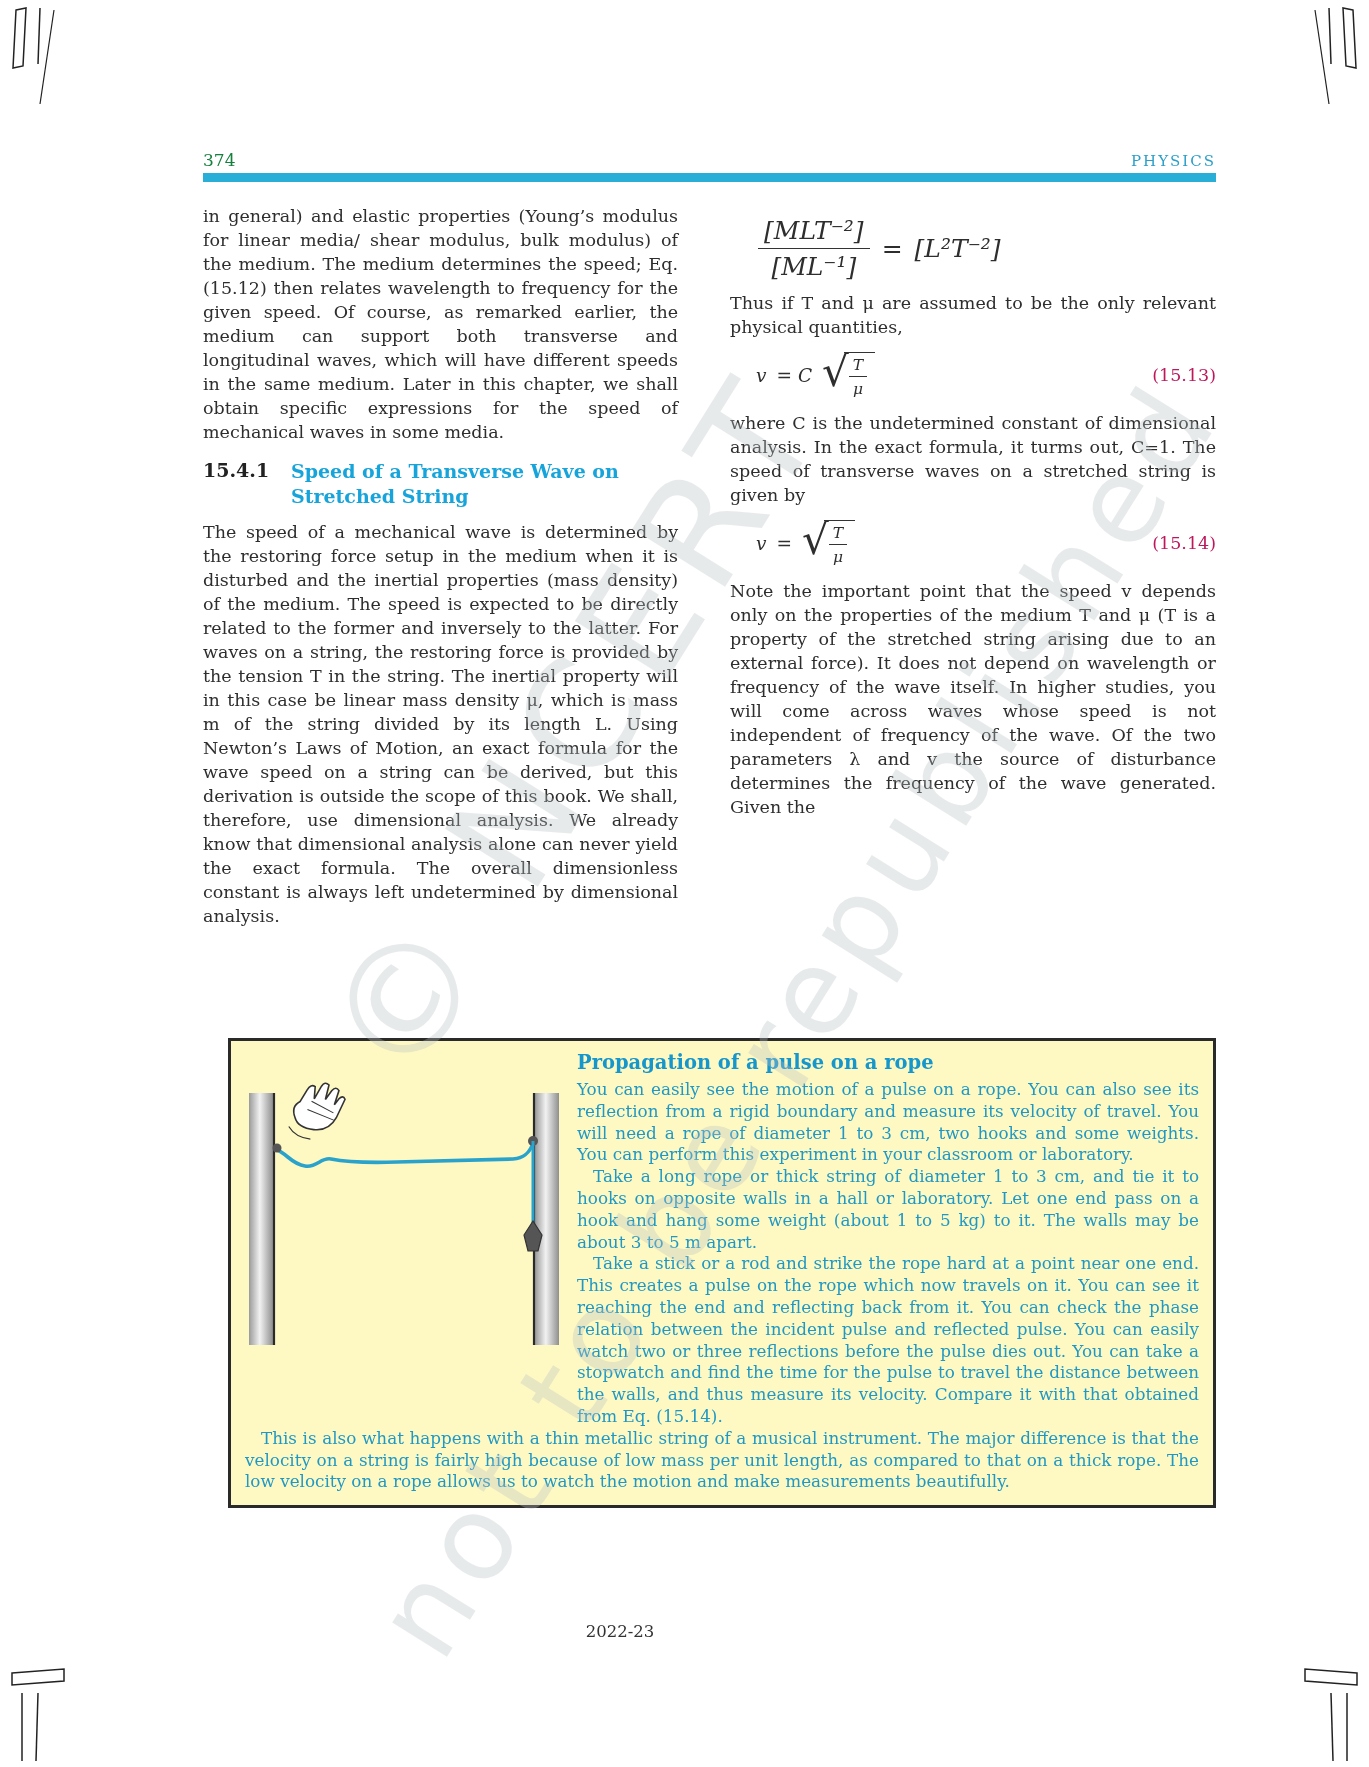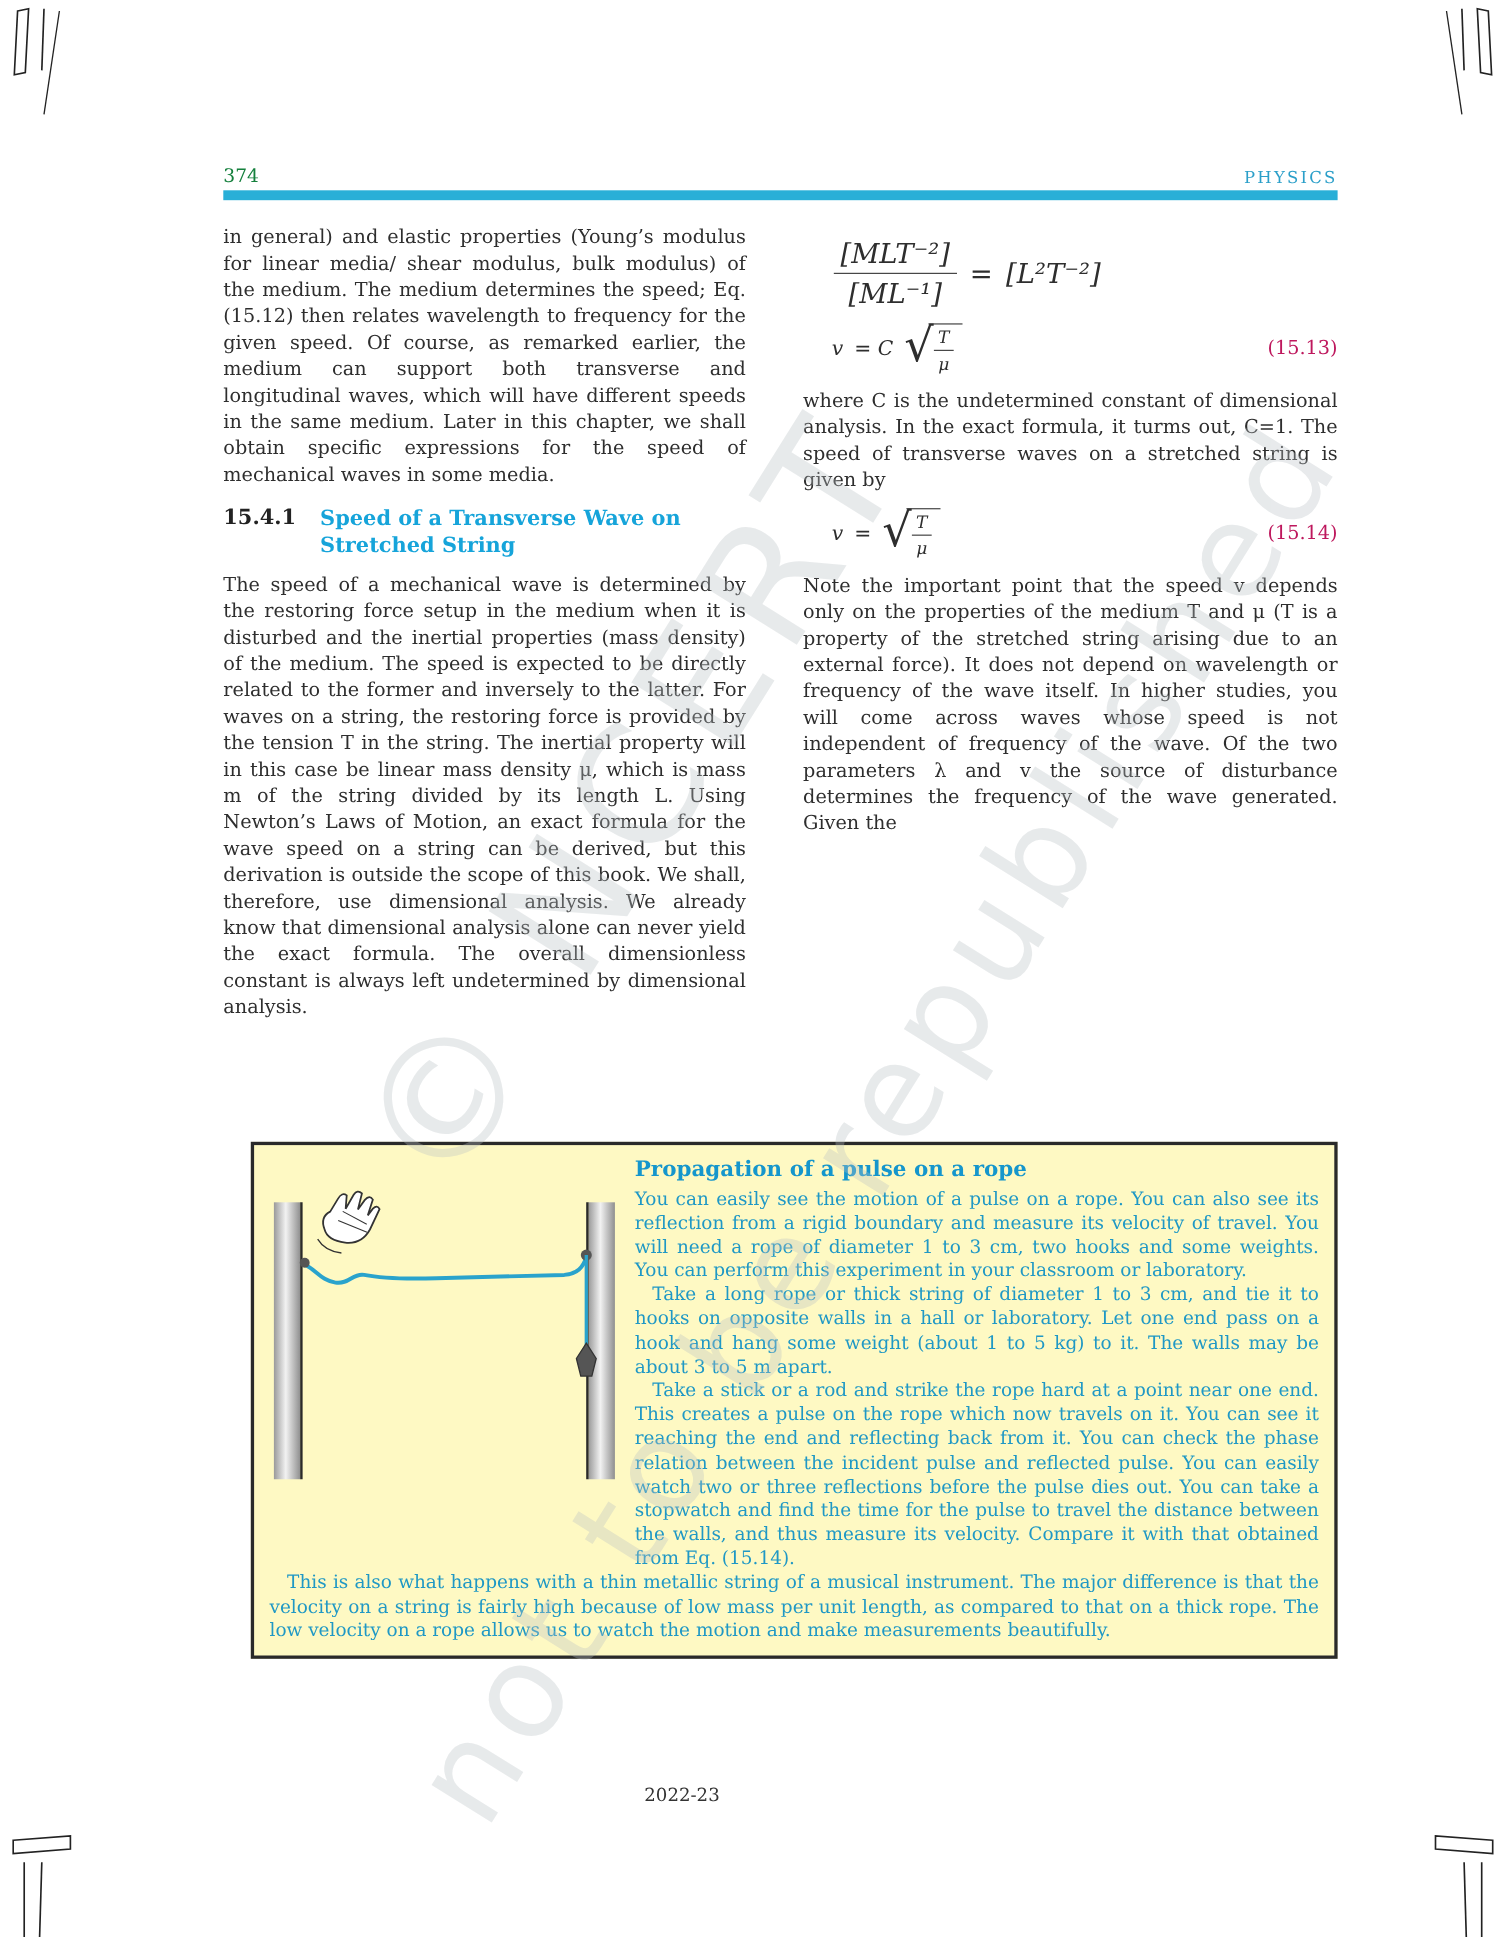--- a/index.html
+++ b/index.html
@@ -118,20 +118,21 @@
 
         <div class="eq-dim">
           <span class="frac">
             <span class="num">[MLT⁻²]</span>
             <span class="den">[ML⁻¹]</span>
           </span>
           <span>=</span>
           <span>[L²T⁻²]</span>
         </div>
 
+        <p class="body-p">Thus if T and μ are assumed to be the only relevant physical quantities,</p>
 
         <div class="eq-row">
           <span class="eq-left">
             <span>v</span>
             <span>= C</span>
             <span class="sqrt">
               <span class="rad">√</span>
               <span class="sq-inner">
                 <span class="frac">
                   <span class="num">T</span>

